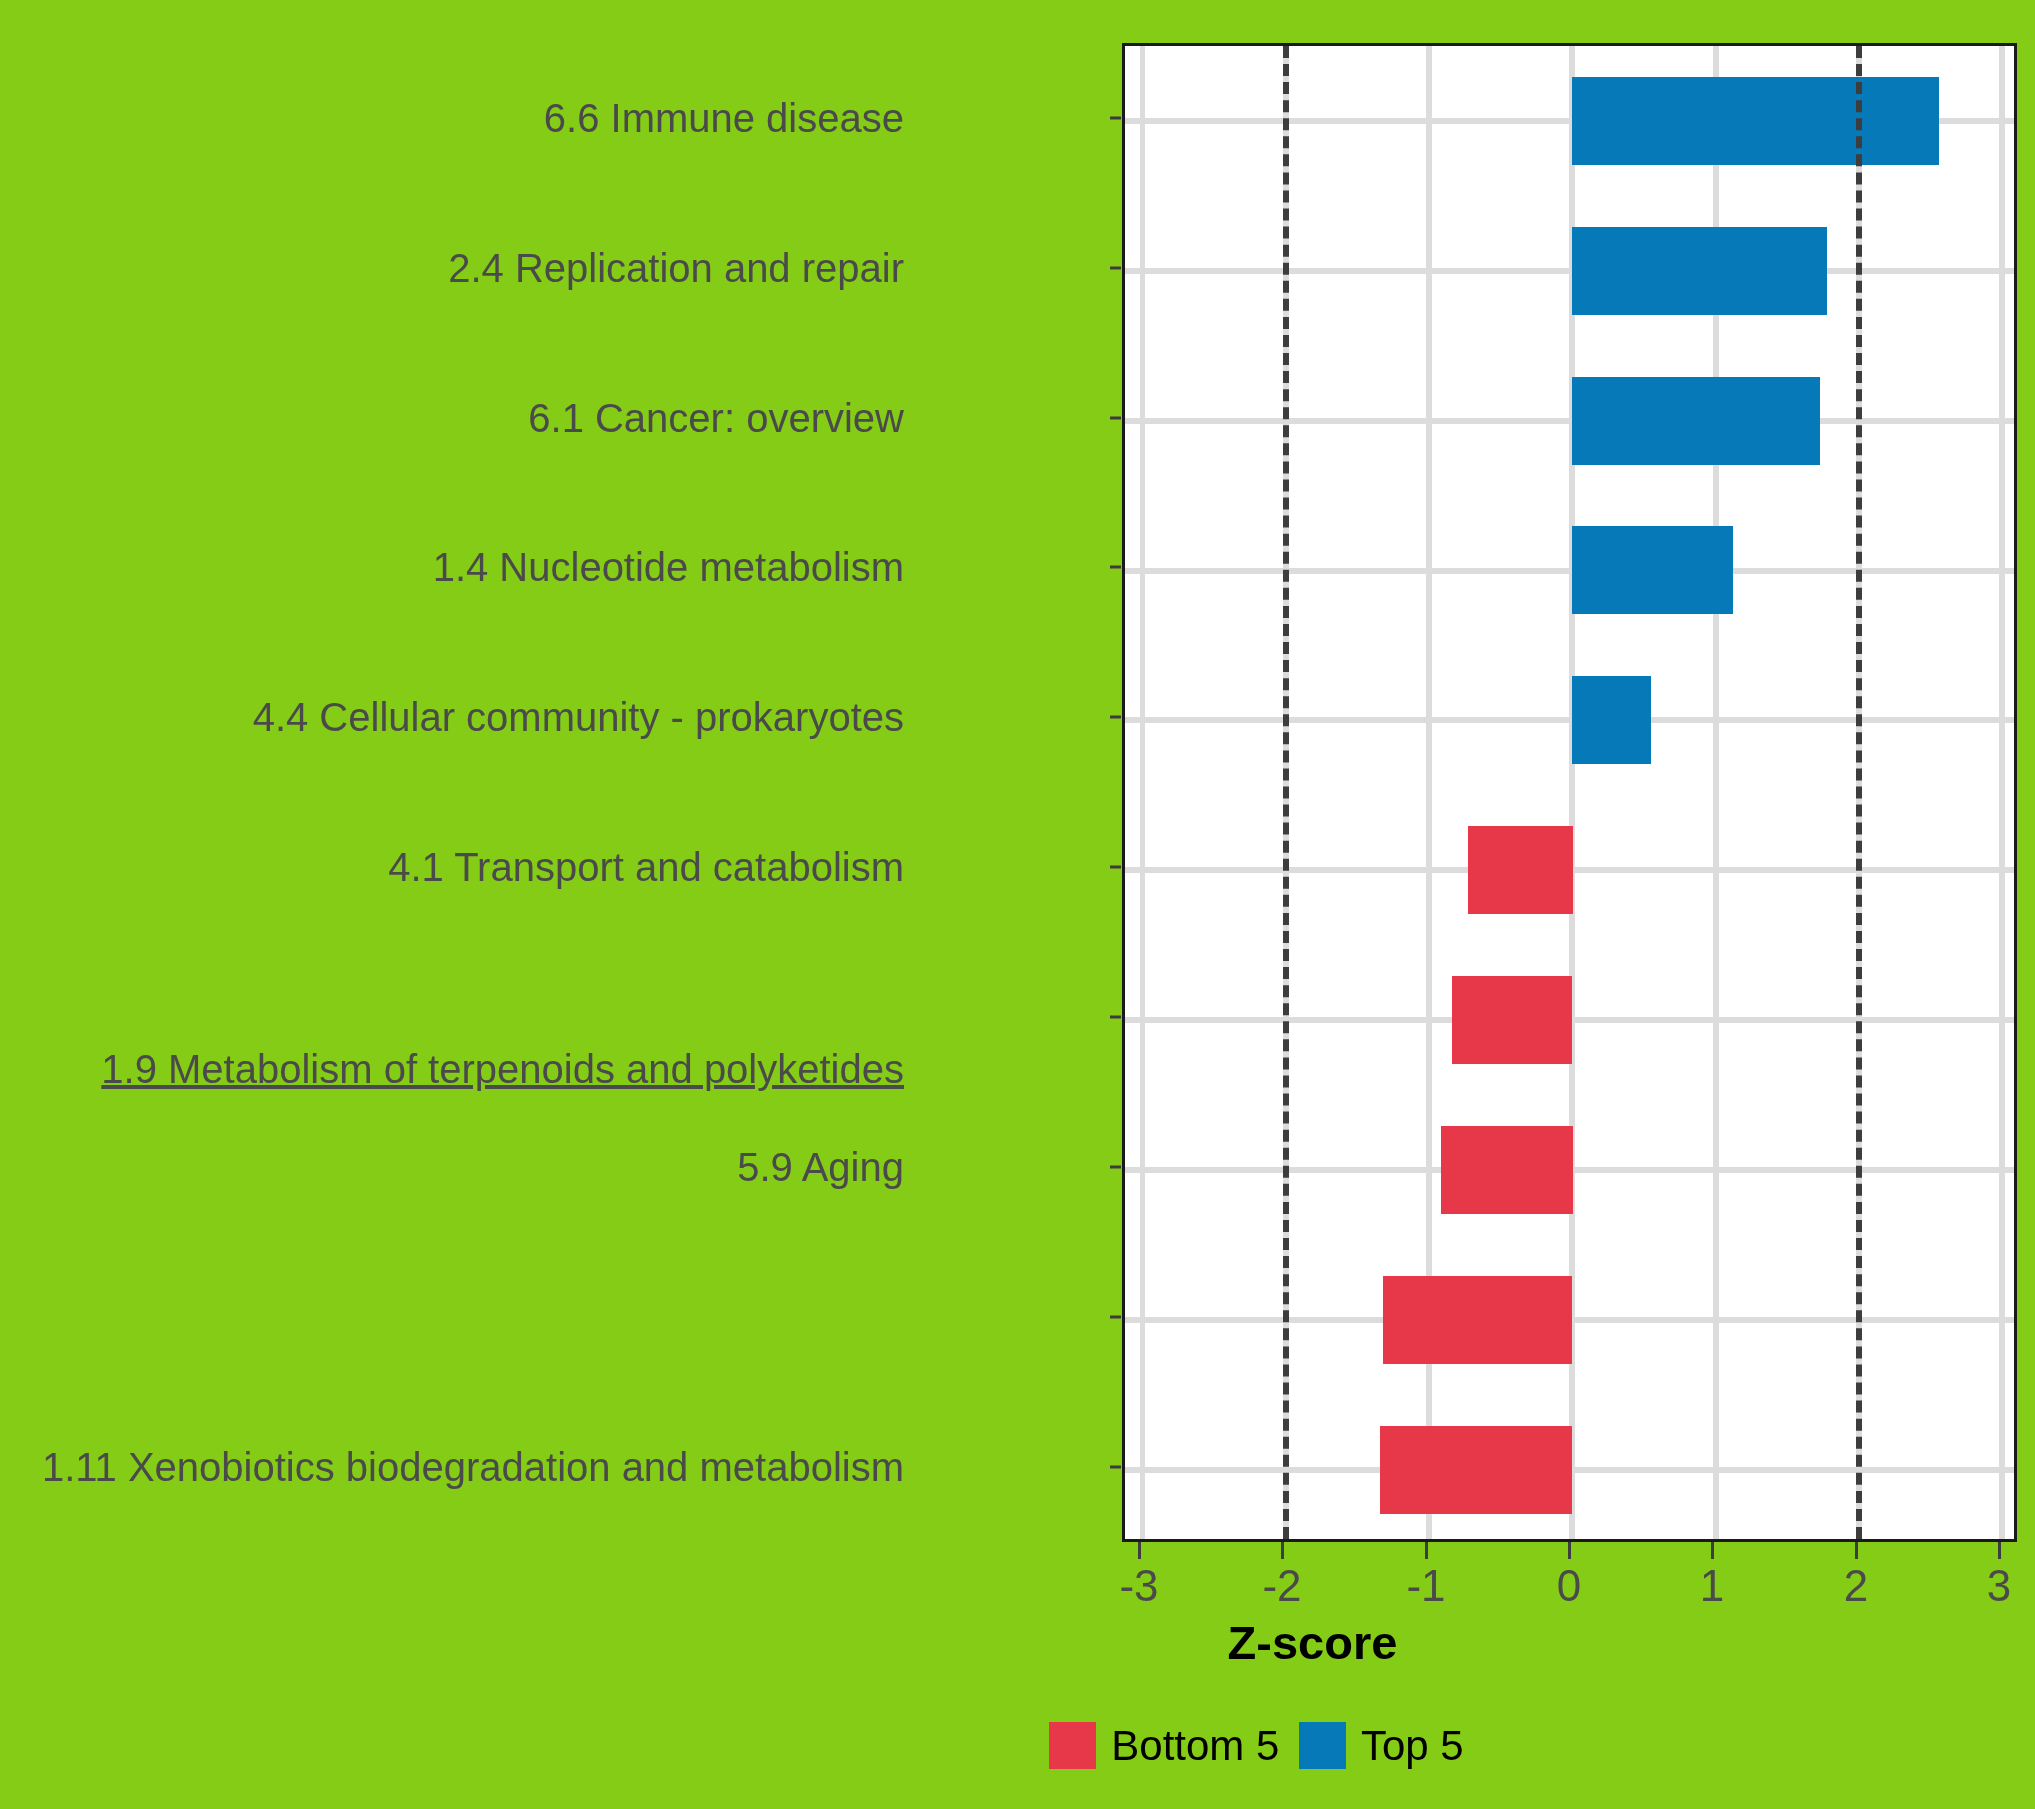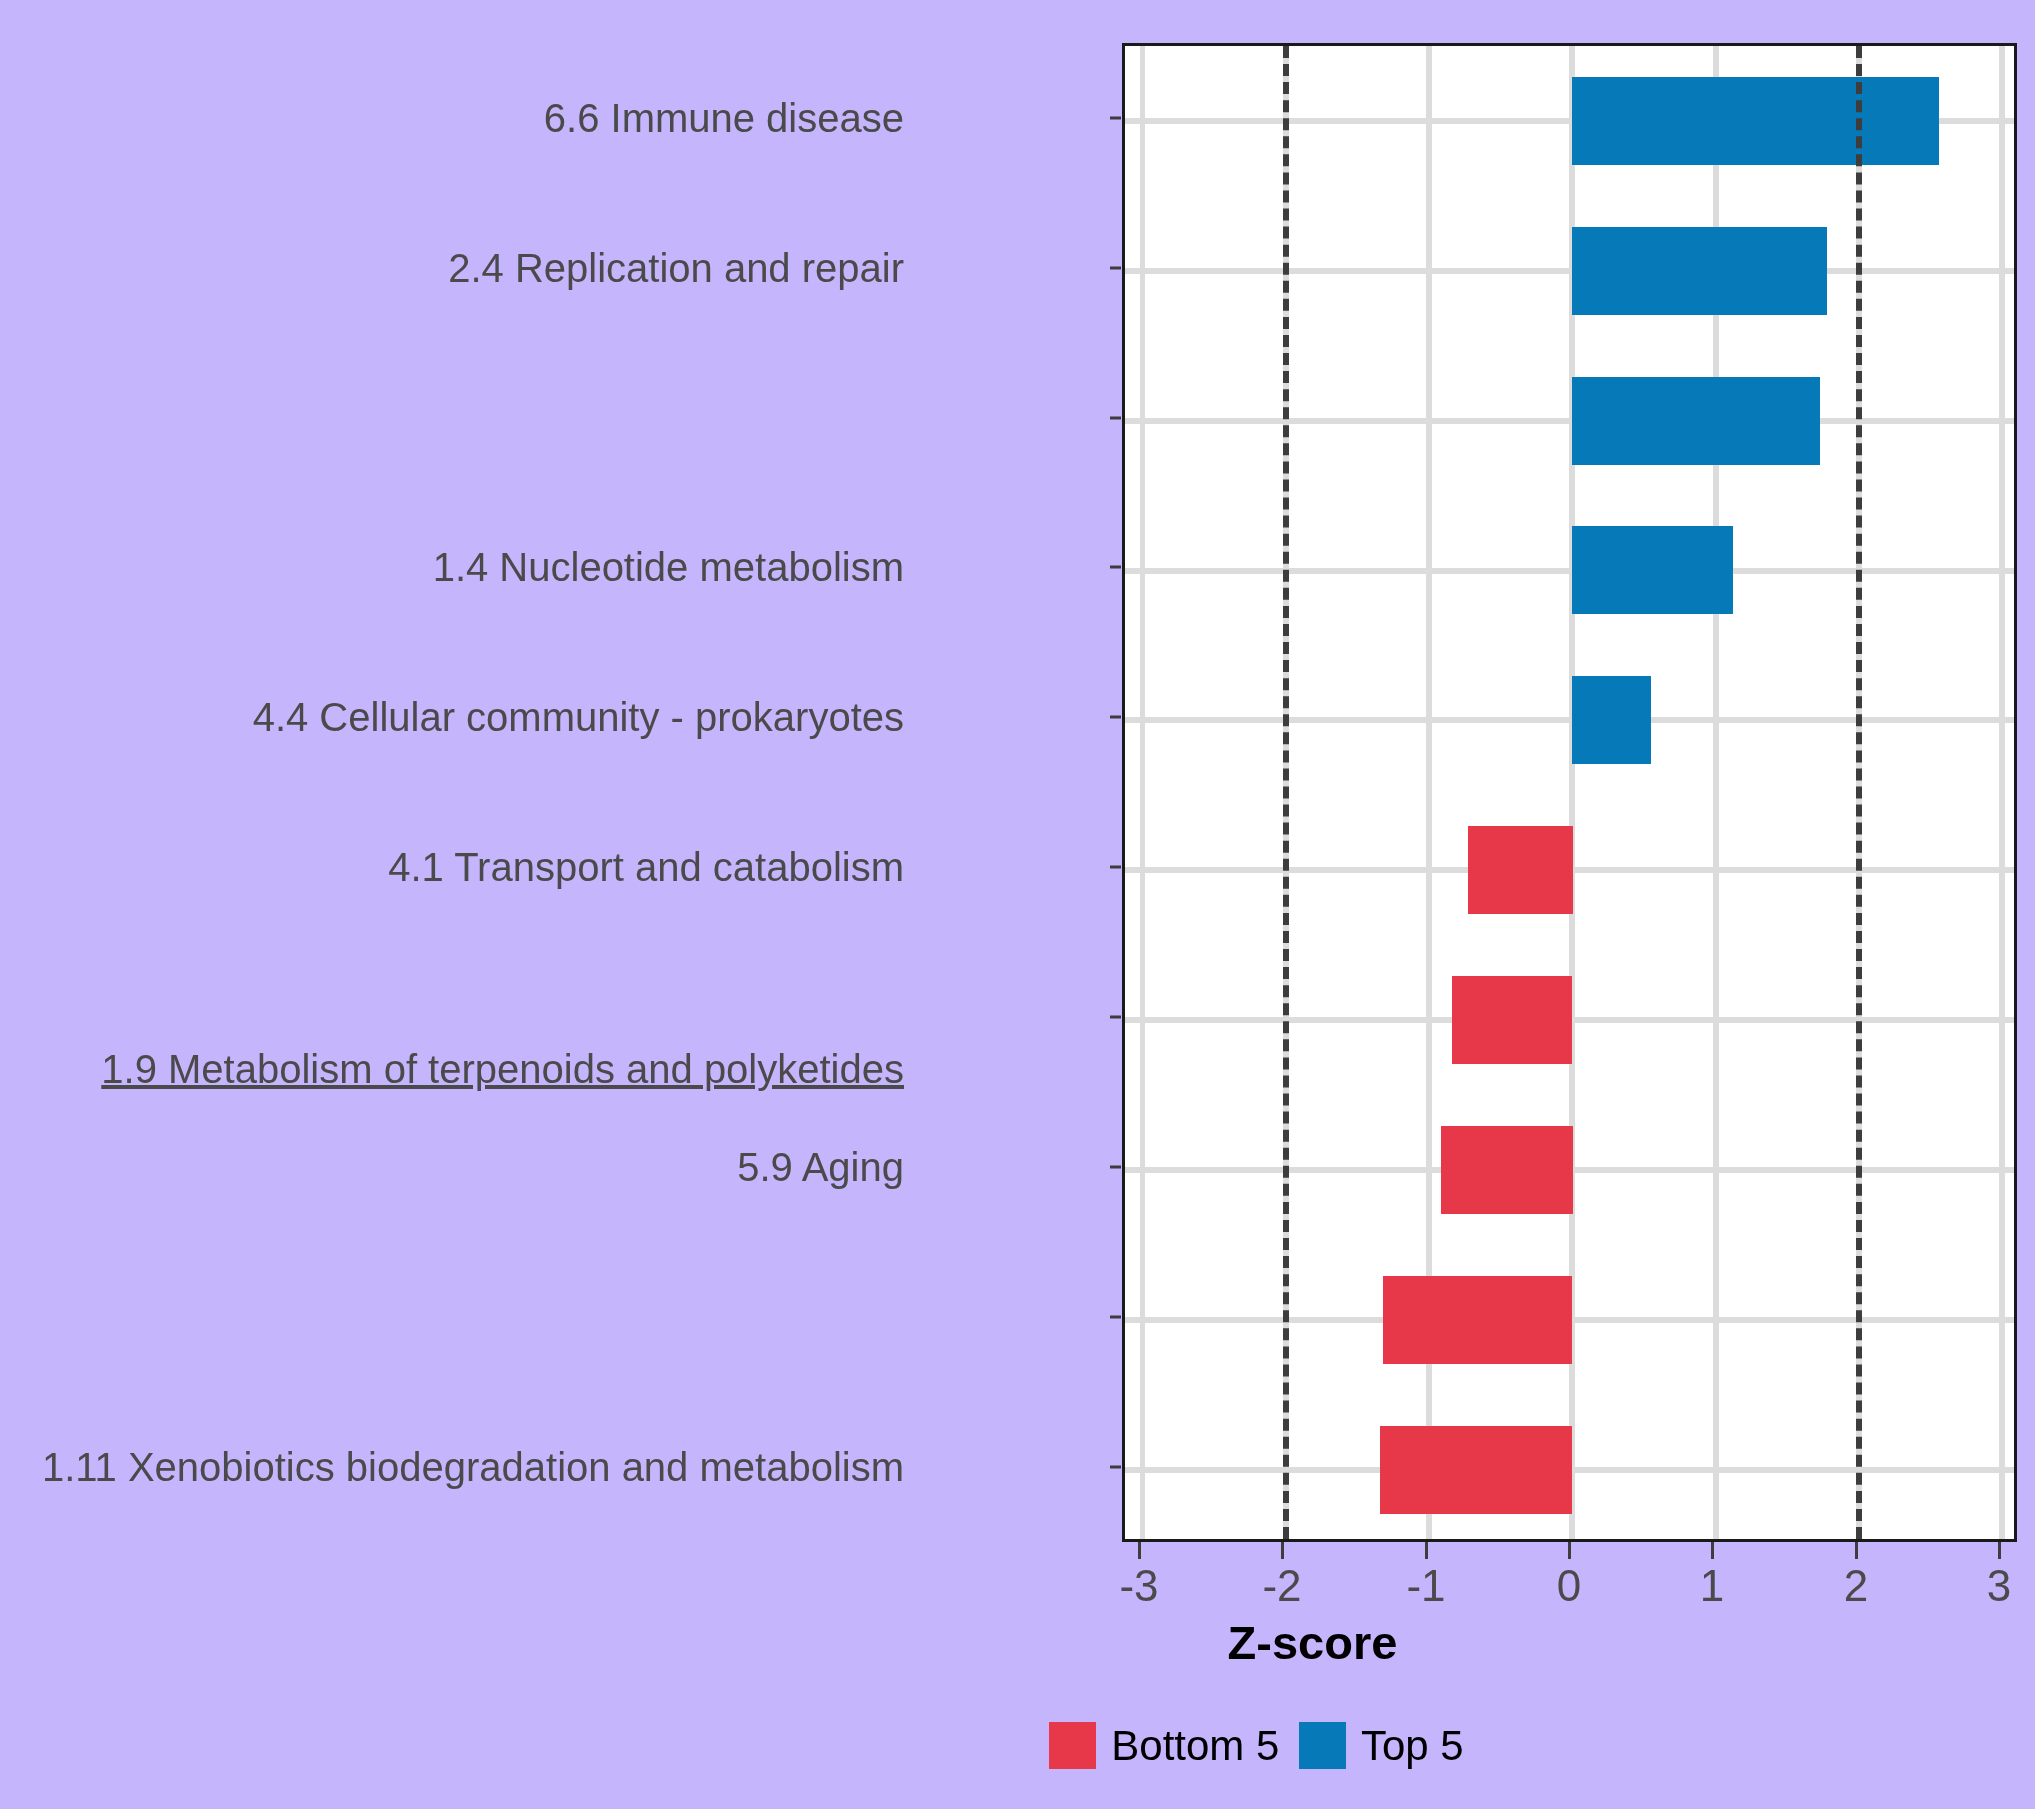--- a/index.html
+++ b/index.html
@@ -11,21 +11,21 @@
     width: 2035px;
     height: 1809px;
     font-family: "Liberation Sans", sans-serif;
     overflow: hidden;
   }
 
   #root {
     position: relative;
     width: 2035px;
     height: 1809px;
-    background: #c4b5fd;
+    background: #84cc16;
   }
 
   
   #panel {
     position: absolute;
     left: 1122px;
     top: 43px;
     width: 895px;
     height: 1499px;
     box-sizing: border-box;
@@ -201,20 +201,21 @@
         <div class="refline" style="left: 161px;"></div>
         <div class="refline" style="left: 734px;"></div>
       </div>
   </div>
 
   <div id="ylabels">
       <div class="ylabel-row" style="top: 118px;">6.6 Immune disease</div>
       <div class="ytick" style="top: 118px;"></div>
       <div class="ylabel-row" style="top: 268px;">2.4 Replication and repair</div>
       <div class="ytick" style="top: 268px;"></div>
+      <div class="ylabel-row" style="top: 418px;">6.1 Cancer: overview</div>
       <div class="ytick" style="top: 418px;"></div>
       <div class="ylabel-row" style="top: 567px;">1.4 Nucleotide metabolism</div>
       <div class="ytick" style="top: 567px;"></div>
       <div class="ylabel-row" style="top: 717px;">4.4 Cellular community - prokaryotes</div>
       <div class="ytick" style="top: 717px;"></div>
       <div class="ylabel-row" style="top: 867px;">4.1 Transport and catabolism</div>
       <div class="ytick" style="top: 867px;"></div>
       <div class="ylabel-row" style="top: 1069px; text-decoration: underline;">1.9 Metabolism of terpenoids and polyketides</div>
       <div class="ytick" style="top: 1017px;"></div>
       <div class="ylabel-row" style="top: 1167px;">5.9 Aging</div>

